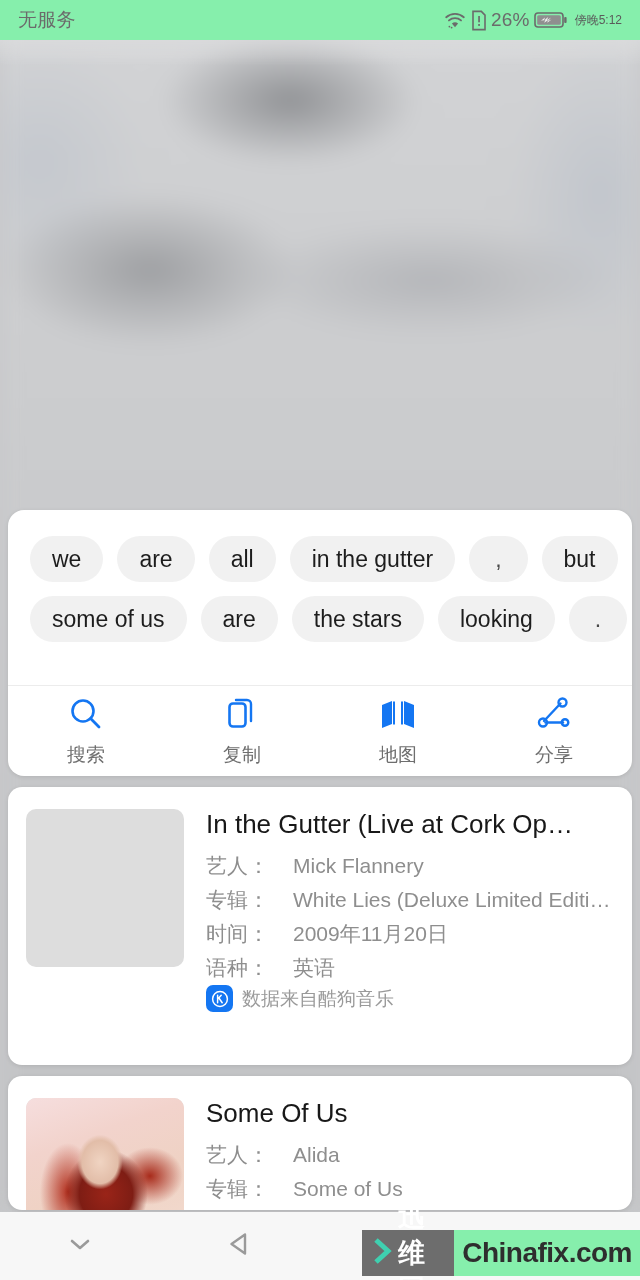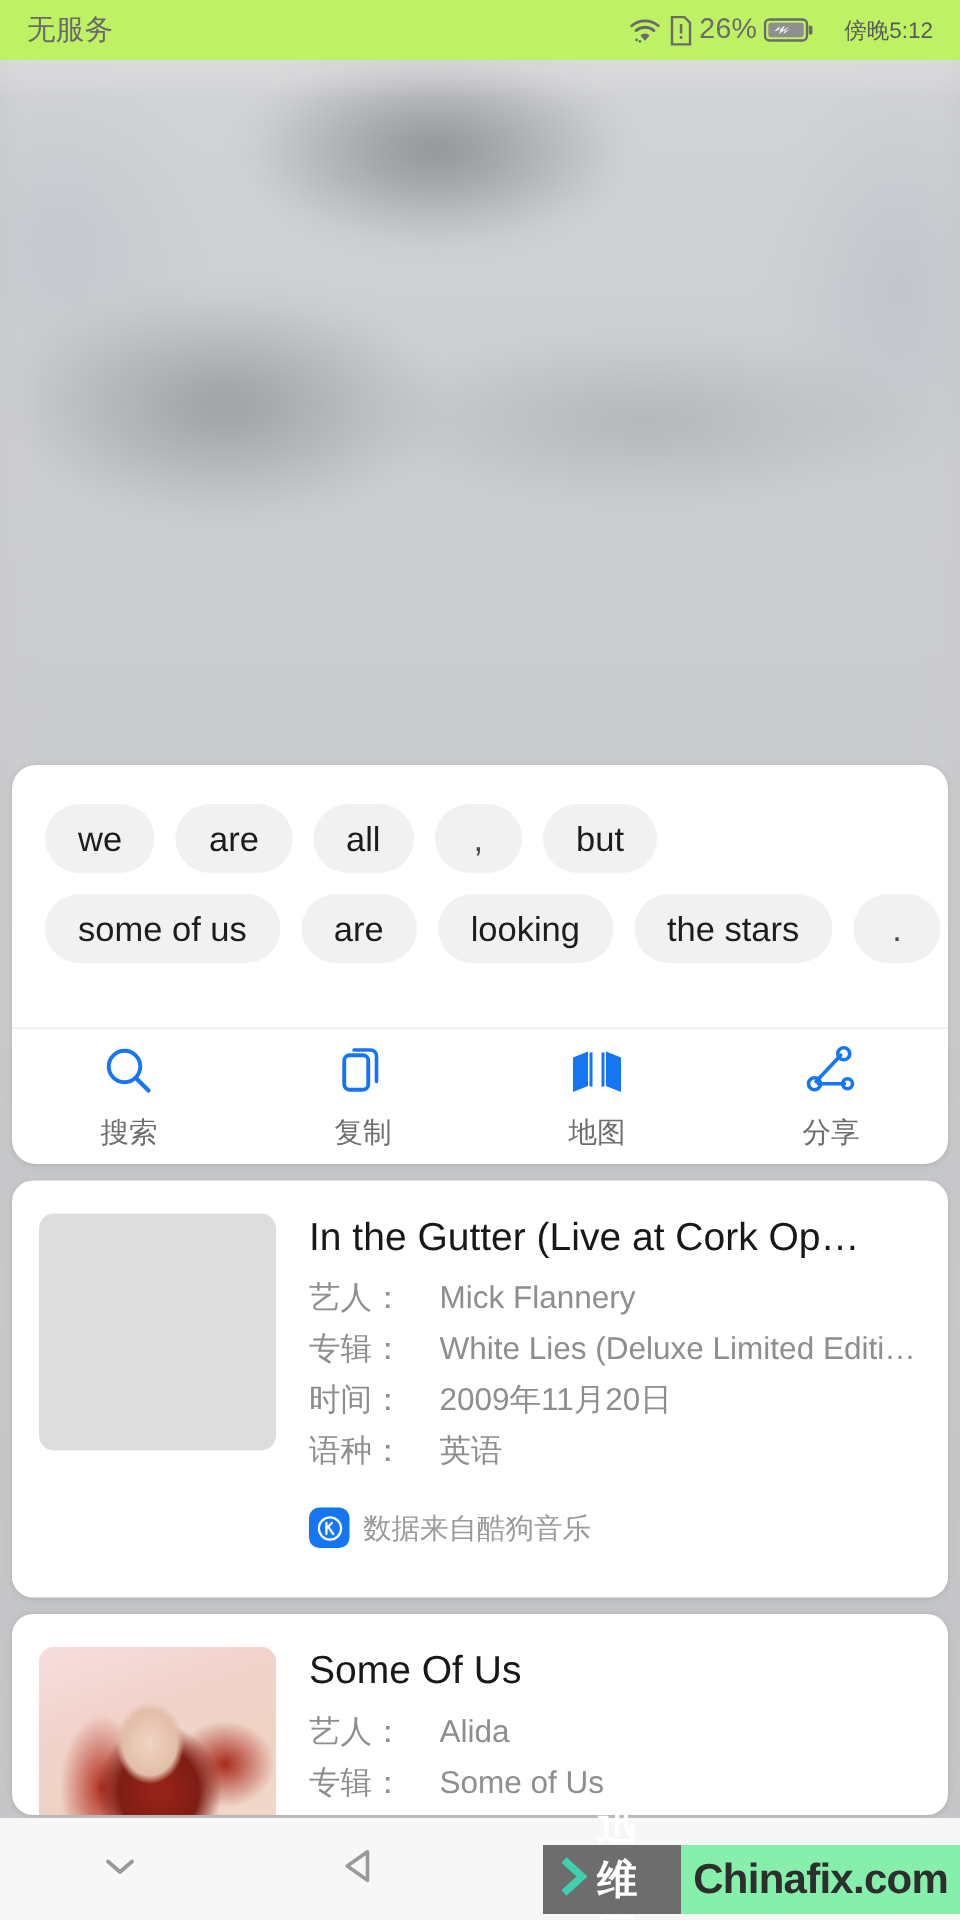--- a/index.html
+++ b/index.html
@@ -24,29 +24,29 @@
     filter:blur(10px);
   }
   #backdrop-sheen{
     position:absolute; left:0; top:40px; width:640px; height:1172px;
     background:linear-gradient(180deg, rgba(255,255,255,.25) 0px, rgba(255,255,255,0) 26px);
   }
 
   
   #statusbar{
     position:absolute; left:0; top:0; width:640px; height:40px;
-    background:#bef264;
+    background:#86efac;
     display:flex; align-items:center; justify-content:space-between;
     padding:0 18px;
     color:#6b6b6b; font-size:19px;
     z-index:40;
   }
   #statusbar .right{ display:flex; align-items:center; gap:4px; }
   .sb-txt{ color:#6b6b6b; font-size:19px; letter-spacing:.2px; }
-  .sb-time{ color:#5a5a5a; font-size:15px; margin-left:16px; }
+  .sb-time{ color:#5a5a5a; font-size:12px; margin-left:3px; }
   svg.sb-ico{ display:block; }
 
   
   .sheet{
     position:absolute; left:8px; width:624px;
     background:#ffffff; border-radius:16px;
     box-shadow:0 1px 4px rgba(0,0,0,.10);
     z-index:20;
   }
 
@@ -102,21 +102,21 @@
   .ctitle{
     font-size:26px; color:#181818; white-space:nowrap;
     overflow:hidden; text-overflow:ellipsis; margin-bottom:9px;
   }
   .crow{
     display:flex; font-size:21px; line-height:34px;
     white-space:nowrap; overflow:hidden;
   }
   .ckey{ color:#8e8e8e; flex:none;text-align:center; }
   .cval{ color:#8e8e8e; overflow:hidden; text-overflow:ellipsis;margin-left:24px; }
-  .source{ display:flex; align-items:center; gap:9px; margin-top:20px; }
+  .source{ display:flex; align-items:center; gap:9px; margin-top:0; }
   .kbadge{
     width:27px; height:27px; border-radius:7px; background:#1476f2;
     display:flex; align-items:center; justify-content:center; flex:none;
   }
   .source-txt{ font-size:19px; color:#9a9a9a; }
 
   
   .art-man{
     position:absolute; inset:0;
     background:
@@ -206,28 +206,29 @@
   </span>
 </div>
 
 <div id="chip-sheet" class="sheet">
 
   <div id="chips">
     <div class="chip-row">
       <span class="chip">we</span>
       <span class="chip">are</span>
       <span class="chip">all</span>
+      <span class="chip">in the gutter</span>
       <span class="chip punct">,</span>
       <span class="chip">but</span>
     </div>
     <div class="chip-row">
       <span class="chip">some of us</span>
       <span class="chip">are</span>
+      <span class="chip">the stars</span>
       <span class="chip">looking</span>
-      <span class="chip">the stars</span>
       <span class="chip punct">.</span>
     </div>
   </div>
 
   <div id="toolbar-divider"></div>
 
   <div id="toolbar">
 
     <div class="tool">
       <span>

